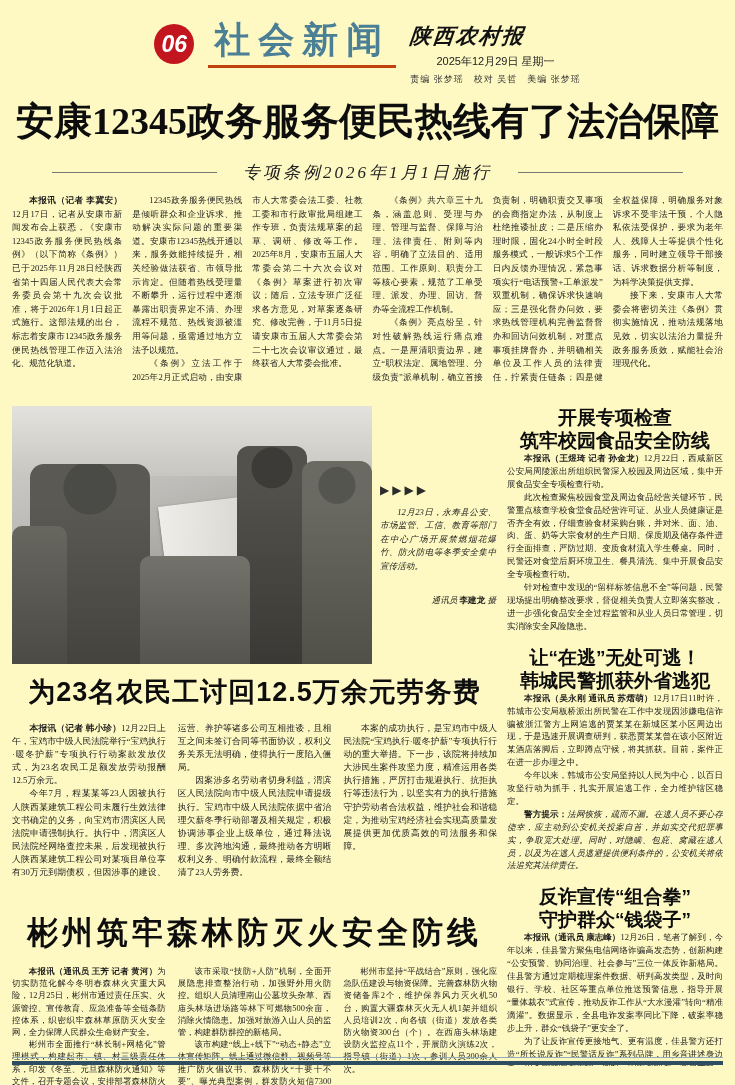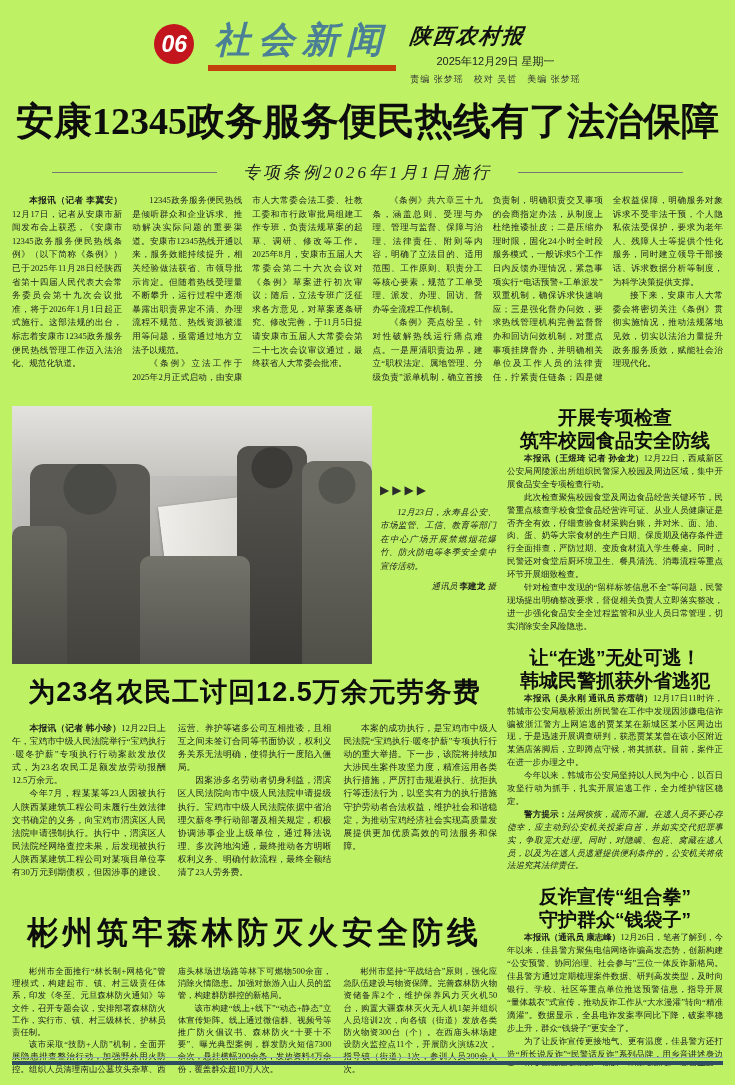--- a/index.html
+++ b/index.html
@@ -1,26 +1,26 @@
 <!DOCTYPE html>
 <html lang="zh"><head>
 <meta charset="utf-8">
 <style>
   * { margin:0; padding:0; box-sizing:border-box; }
   html,body { background:#e9e9e7; }
   body { font-family:"Liberation Serif","DejaVu Serif",serif; }
-  .page { position:relative; width:735px; height:1085px; background:#bef264; margin:0 auto;
+  .page { position:relative; width:735px; height:1085px; background:#fef9c3; margin:0 auto;
           padding:20px 12px 0 12px; overflow:hidden; color:#1c1c1c; }
 
   
   .header { display:flex; align-items:flex-start; justify-content:center; gap:14px; height:58px; }
   .pageno { width:40px; height:40px; border-radius:50%; background:#c2151d; color:#fff;
             font-family:"Liberation Sans","DejaVu Sans",sans-serif; font-weight:bold; font-style:italic;
             font-size:23px; display:flex; align-items:center; justify-content:center; margin-top:4px; }
-  .section-wrap { border-bottom:6px solid #c2410c; padding:0 6px 4px 6px;font-style:italic; }
+  .section-wrap { border-bottom:3px solid #c2410c; padding:0 6px 4px 6px; }
   .section-title { font-size:36px; font-weight:900; color:#4a7f96; letter-spacing:8px;
                    font-family:"Liberation Serif","DejaVu Serif",serif; line-height:1.15; }
   .mast-block { padding-top:2px; }
   .masthead { font-family:"DejaVu Serif",serif; font-style:italic; font-weight:900;
               font-size:21px; letter-spacing:2px; color:#111; transform:skewX(-6deg); }
   .dateline-top { font-size:11px; color:#222; margin-top:4px;
                   font-family:"Liberation Sans","DejaVu Sans",sans-serif;text-align:center; }
   .staffline { font-size:9px; color:#333; margin-top:4px; letter-spacing:1px;
                font-family:"Liberation Sans","DejaVu Sans",sans-serif; }
 
@@ -43,21 +43,21 @@
 
   
   .photo-row { display:flex; gap:8px; height:260px; }
   .photo { position:relative; width:360px; height:258px; overflow:hidden;
            background:linear-gradient(165deg,#d6d5d2 0%,#bdbcb8 35%,#98968f 70%,#7e7c75 100%); }
   .ph { position:absolute; }
   .photo-cap { width:116px; padding-top:78px; }
   .arrows { font-size:12px; letter-spacing:3px; color:#2b2b2b; line-height:12px; }
   .caption { font-size:8.6px; line-height:13.4px; text-align:justify; font-style:italic; margin-top:10px; }
   .caption p { text-indent:2em; }
-  .credit { margin-top:8px; text-align:right; font-style:italic; font-size:8.6px; }
+  .credit { margin-top:22px; text-align:right; font-style:italic; font-size:8.6px; }
   .credit b { font-style:normal; }
 
   
   .kicker { font-family:"Liberation Sans","DejaVu Sans",sans-serif; font-weight:bold;
             font-size:14px; margin-top:10px; color:#111; }
   .court-headline { text-align:center; font-family:"Liberation Sans","DejaVu Sans",sans-serif;
                     font-weight:bold; font-size:27px; margin-top:8px; letter-spacing:1px; color:#0d0d0d; }
   .court-body { height:176px; column-count:3; column-gap:12px; text-align:justify;
                 font-size:8.8px; line-height:13.1px; overflow:hidden; margin-top:12px; }
 
@@ -137,35 +137,36 @@
       <div class="court-headline">为23名农民工讨回12.5万余元劳务费</div>
       <div class="court-body">
         <p class="para"><b class="dl">本报讯（记者 韩小珍）</b><span>12月22日上午，宝鸡市中级人民法院举行“宝鸡执行·暖冬护薪”专项执行行动案款发放仪式，为23名农民工足额发放劳动报酬12.5万余元。</span></p>
         <p class="para">今年7月，程某某等23人因被执行人陕西某建筑工程公司未履行生效法律文书确定的义务，向宝鸡市渭滨区人民法院申请强制执行。执行中，渭滨区人民法院经网络查控未果，后发现被执行人陕西某建筑工程公司对某项目单位享有30万元到期债权，但因涉事的建设、运营、养护等诸多公司互相推诿，且相互之间未签订合同等书面协议，权利义务关系无法明确，使得执行一度陷入僵局。</p>
         <p class="para">因案涉多名劳动者切身利益，渭滨区人民法院向市中级人民法院申请提级执行。宝鸡市中级人民法院依据中省治理欠薪冬季行动部署及相关规定，积极协调涉事企业上级单位，通过释法说理、多次跨地沟通，最终推动各方明晰权利义务、明确付款流程，最终全额结清了23人劳务费。</p>
         <p class="para">本案的成功执行，是宝鸡市中级人民法院“宝鸡执行·暖冬护薪”专项执行行动的重大举措。下一步，该院将持续加大涉民生案件攻坚力度，精准运用各类执行措施，严厉打击规避执行、抗拒执行等违法行为，以坚实有力的执行措施守护劳动者合法权益，维护社会和谐稳定，为推动宝鸡经济社会实现高质量发展提供更加优质高效的司法服务和保障。</p>
       </div>
 
       <div class="binzhou-headline">彬州筑牢森林防灭火安全防线</div>
       <div class="binzhou-body">
+        <p class="para"><b class="dl">本报讯（通讯员 王芳 记者 黄河）</b><span>为切实防范化解今冬明春森林火灾重大风险，12月25日，彬州市通过责任压实、火源管控、宣传教育、应急准备等全链条防控体系，织密织牢森林草原防灭火安全网，全力保障人民群众生命财产安全。</span></p>
         <p class="para">彬州市全面推行“林长制+网格化”管理模式，构建起市、镇、村三级责任体系，印发《冬至、元旦森林防火通知》等文件，召开专题会议，安排部署森林防火工作，实行市、镇、村三级林长、护林员责任制。</p>
         <p class="para">该市采取“技防+人防”机制，全面开展隐患排查整治行动，加强野外用火防控。组织人员清理南山公墓坟头杂草、西庙头林场进场路等林下可燃物500余亩，消除火情隐患。加强对旅游入山人员的监管，构建群防群控的新格局。</p>
         <p class="para">该市构建“线上+线下”“动态+静态”立体宣传矩阵。线上通过微信群、视频号等推广防火倡议书、森林防火“十要十不要”、曝光典型案例，群发防火短信7300余次，悬挂横幅300余条，发放资料4万余份，覆盖群众超10万人次。</p>
         <p class="para">彬州市坚持“平战结合”原则，强化应急队伍建设与物资保障。完善森林防火物资储备库2个，维护保养风力灭火机50台，购置大疆森林灭火无人机1架并组织人员培训2次，向各镇（街道）发放各类防火物资300台（个）。在西庙头林场建设防火监控点11个，开展防火演练2次，指导镇（街道）1次，参训人员300余人次。</p>
       </div>
     </div>
 
     <div class="sidebar">
 
       <div class="sb-article">
         <div class="sb-title">开展专项检查</div>
         <div class="sb-title">筑牢校园食品安全防线</div>
         <div class="sb-body">
           <p class="para"><b class="dl">本报讯（王煜琦 记者 孙金龙）</b><span>12月22日，西咸新区公安局周陵派出所组织民警深入校园及周边区域，集中开展食品安全专项检查行动。</span></p>
-          <p class="para">此次检查聚焦校园食堂及周边食品经营关键环节，民警重点核查学校食堂食品经营许可证、从业人员健康证是否齐全有效，仔细查验食材采购台账，并对米、面、油、肉、蛋、奶等大宗食材的生产日期、保质期及储存条件进行全面排查，严防过期、变质食材流入学生餐桌。同时，民警还对食堂后厨环境卫生、餐具清洗、消毒流程等重点环节开展细致检查。</p>
+          <p class="para">此次检查聚焦校园食堂及周边食品经营关键环节，民警重点核查学校食堂食品经营许可证、从业人员健康证是否齐全有效，仔细查验食材采购台账，并对米、面、油、肉、蛋、奶等大宗食材的生产日期、保质期及储存条件进行全面排查，严防过期、变质食材流入学生餐桌。同时，民警还对食堂后厨环境卫生、餐具清洗、集中开展食品安全专项检查行动。</p>
           <p class="para">针对检查中发现的“留样标签信息不全”等问题，民警现场提出明确整改要求，督促相关负责人立即落实整改，进一步强化食品安全全过程监管和从业人员日常管理，切实消除安全风险隐患。</p>
         </div>
       </div>
 
       <div class="sb-article">
         <div class="sb-title">让“在逃”无处可逃！</div>
         <div class="sb-title">韩城民警抓获外省逃犯</div>
         <div class="sb-body">
           <p class="para"><b class="dl">本报讯（吴永刚 通讯员 苏熠萌）</b><span>12月17日11时许，韩城市公安局板桥派出所民警在工作中发现因涉嫌电信诈骗被浙江警方上网追逃的贾某某在新城区某小区周边出现，于是迅速开展调查研判，获悉贾某某曾在该小区附近某酒店落脚后，立即蹲点守候，将其抓获。目前，案件正在进一步办理之中。</span></p>
           <p class="para">今年以来，韩城市公安局坚持以人民为中心，以百日攻坚行动为抓手，扎实开展追逃工作，全力维护辖区稳定。</p>

